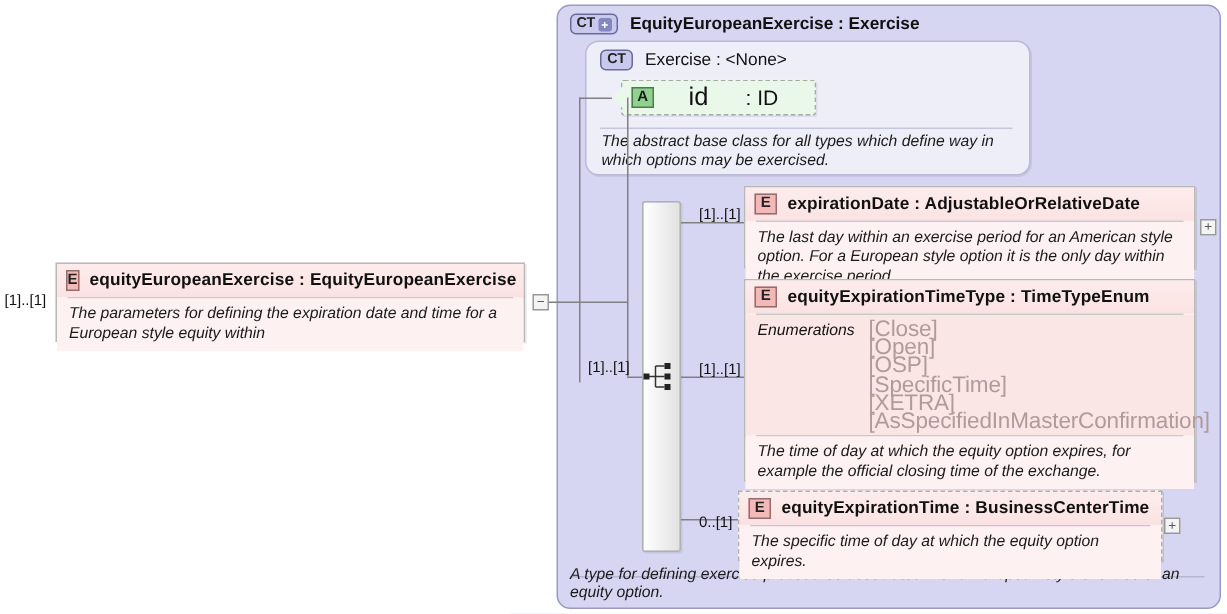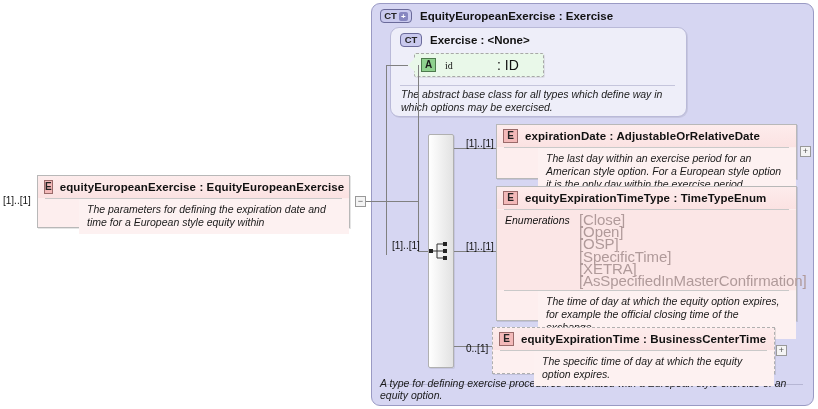--- a/index.html
+++ b/index.html
@@ -60,21 +60,20 @@
     background: #c9c9c9;
     margin: 0 7px;
   }
   .card-desc {
     padding: 4px 8px 5px 8px;
     font-style: italic;
     font-size: 10.5px;
     line-height: 13px;
     color: #1a1a1a;
     background: #fdf1f1;
-    margin-left: 41px;
   }
 
   
   .badge {
     display: inline-flex;
     align-items: center;
     justify-content: center;
     width: 15px; height: 14px;
     box-sizing: border-box;
     font-size: 10px;
@@ -163,21 +162,21 @@
     box-shadow: 1px 1px 0 rgba(0,0,0,0.07);
   }
   .inner-ct-title {
     display: flex;
     align-items: center;
     gap: 8px;
     padding: 5px 0 0 9px;
   }
   .inner-ct-title .tname {
     font-size: 11.5px;
-    font-weight: bold;
+    font-weight: normal;
     color: #111;
   }
   .inner-ct-rule {
     position: absolute;
     left: 9px; right: 11px;
     top: 57px;
     height: 1px;
     background: #c5c5dc;
   }
   .inner-ct-desc {
@@ -205,24 +204,23 @@
     position: absolute;
     left: -7px;
     top: 50%;
     transform: translateY(-50%);
     width: 0; height: 0;
     border-top: 8px solid transparent;
     border-bottom: 8px solid transparent;
     border-right: 8px solid #e9f8e9;
   }
   .attr .nm {
-    margin-left: 9px;
-    font-size: 10px;
-    color: #111;
-    font-family: Liberation Serif, serif;
+    margin-left: 23px;
+    font-size: 17px;
+    color: #111;
   }
   .attr .ty {
     position: absolute;
     left: 82px;
     font-size: 14px;
     color: #111;
   }
 
   
   .seqbar {

